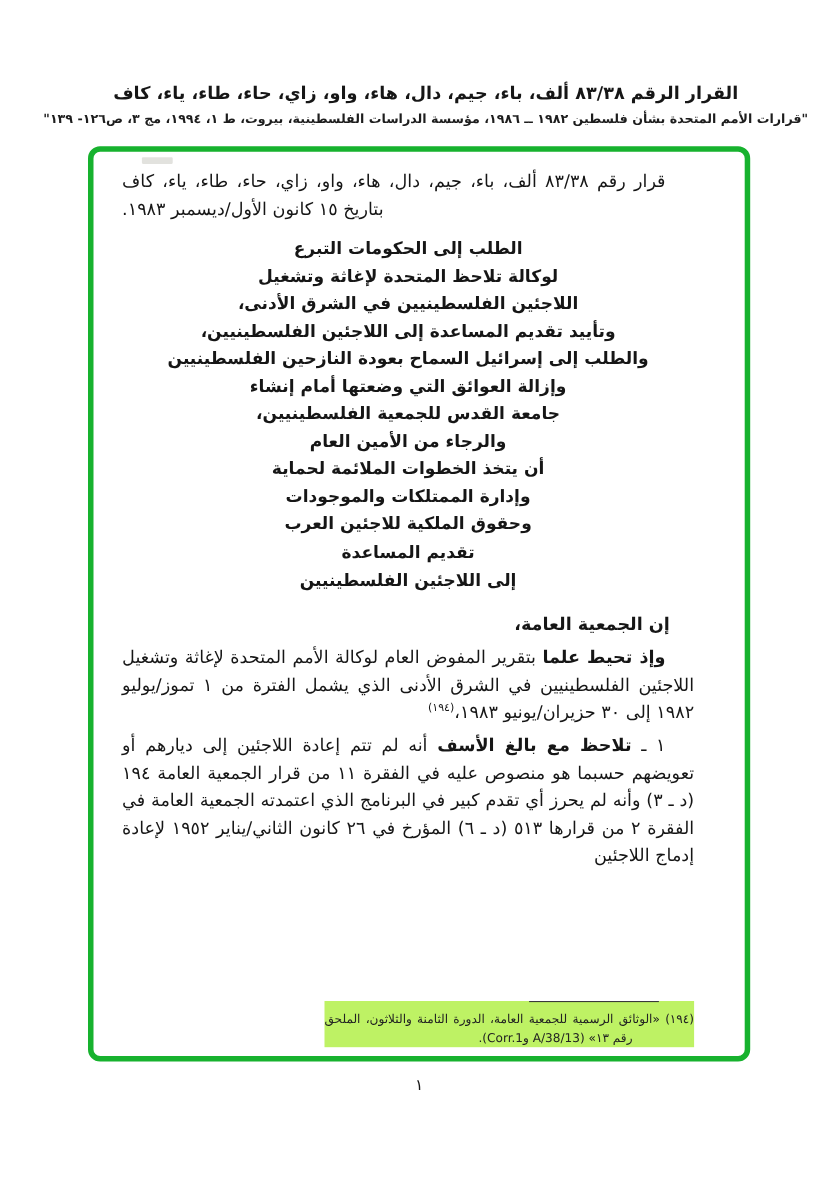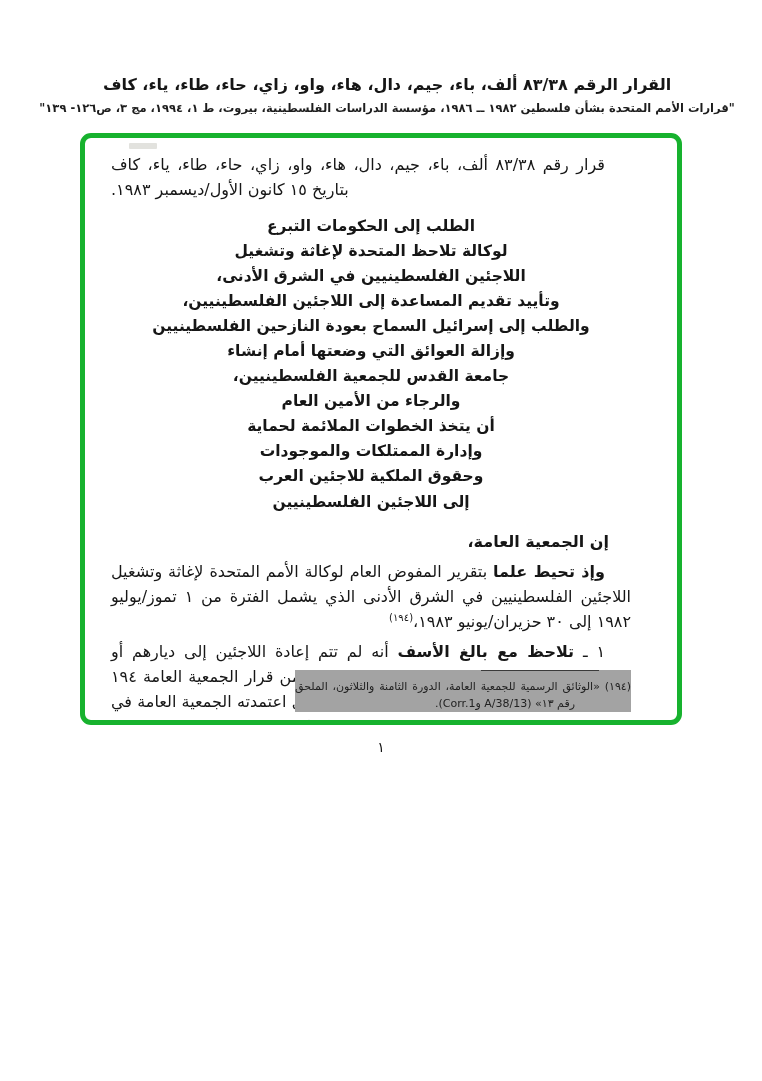--- a/index.html
+++ b/index.html
@@ -5,41 +5,41 @@
   html,body{margin:0;padding:0;}
   body{
     width:762px;height:1081px;background:#ffffff;
     font-family:"DejaVu Sans",sans-serif;color:#161616;
     position:relative;overflow:hidden;
   }
   .page-header{padding-top:74px;text-align:center;direction:rtl;padding-left:12px;}
   .doc-title{font-size:16px;font-weight:bold;line-height:22px;letter-spacing:0;}
   .doc-citation{font-size:11.5px;font-weight:bold;line-height:16px;margin-top:4px;color:#1d1d1d;}
   .green-box{
-    width:602px;height:592px;margin:17px auto 0;box-sizing:border-box;
+    width:602px;height:832px;margin:17px auto 0;box-sizing:border-box;
     border:5px solid #17b22e;border-radius:11px;
     padding:14px 46px 10px 26px;position:relative;overflow:hidden;
     direction:rtl;
   }
   .scan-artifact{position:absolute;top:5px;right:520px;width:28px;height:6px;background:#d6d6d0;opacity:.7;border-radius:1px;}
   .res-heading{
     font-size:16px;line-height:25px;text-align:justify;text-align-last:left;
     text-indent:26px;margin:0 0 8px 0;
   }
   .preamble{text-align:center;font-weight:bold;font-size:15.5px;line-height:25px;margin-top:12px;}
   .preamble div{white-space:nowrap;}
   .section-letter{text-align:center;font-weight:bold;font-size:16px;margin-top:22px;line-height:26px;}
   .section-title{text-align:center;font-size:15.5px;line-height:26px;font-weight:bold;}
   .assembly-line{font-weight:bold;font-size:16px;line-height:25px;margin-top:14px;text-indent:22px;}
   .body-para{font-size:16px;line-height:25px;text-align:justify;text-indent:26px;margin:5px 0 0 0;}
   .body-para.flush-left-last{text-align-last:left;}
   .body-para .lead{font-weight:bold;}
   .body-para sup{font-size:10px;line-height:0;}
   .footnote-area{
-    position:absolute;bottom:8px;right:46px;width:336px;background:#a3a3a3;
+    position:absolute;bottom:8px;right:46px;width:336px;background:#bef264;
     direction:rtl;
   }
   .footnote-rule{width:118px;height:1px;background:#3a3a3a;margin:0 32px 7px 0;}
   .footnote-text{
     font-size:11px;line-height:17px;color:#222;
     padding-right:56px;text-indent:-56px;text-align:justify;
   }
   .page-number{text-align:center;font-size:14px;margin-top:14px;direction:rtl;}
 </style>
 </head>
@@ -62,20 +62,21 @@
     <div>وتأييد تقديم المساعدة إلى اللاجئين الفلسطينيين،</div>
     <div>والطلب إلى إسرائيل السماح بعودة النازحين الفلسطينيين</div>
     <div>وإزالة العوائق التي وضعتها أمام إنشاء</div>
     <div>جامعة القدس للجمعية الفلسطينيين،</div>
     <div>والرجاء من الأمين العام</div>
     <div>أن يتخذ الخطوات الملائمة لحماية</div>
     <div>وإدارة الممتلكات والموجودات</div>
     <div>وحقوق الملكية للاجئين العرب</div>
   </div>
 
+  <div class="section-title">تقديم المساعدة</div>
   <div class="section-title">إلى اللاجئين الفلسطينيين</div>
 
   <div class="assembly-line">إن الجمعية العامة،</div>
 
 
   <p class="body-para"><span class="lead">وإذ تحيط علما</span><span> بتقرير المفوض العام لوكالة الأمم المتحدة لإغاثة وتشغيل اللاجئين الفلسطينيين في الشرق الأدنى الذي يشمل الفترة من ١ تموز/يوليو ١٩٨٢ إلى ٣٠ حزيران/يونيو ١٩٨٣،</span><sup>(١٩٤)</sup></p>
 
   <p class="body-para"><span>١ ـ </span><span class="lead">تلاحظ مع بالغ الأسف</span><span> أنه لم تتم إعادة اللاجئين إلى ديارهم أو تعويضهم حسبما هو منصوص عليه في الفقرة ١١ من قرار الجمعية العامة ١٩٤ (د ـ ٣) وأنه لم يحرز أي تقدم كبير في البرنامج الذي اعتمدته الجمعية العامة في الفقرة ٢ من قرارها ٥١٣ (د ـ ٦) المؤرخ في ٢٦ كانون الثاني/يناير ١٩٥٢ لإعادة إدماج اللاجئين</span></p>
 
   <div class="footnote-area">

